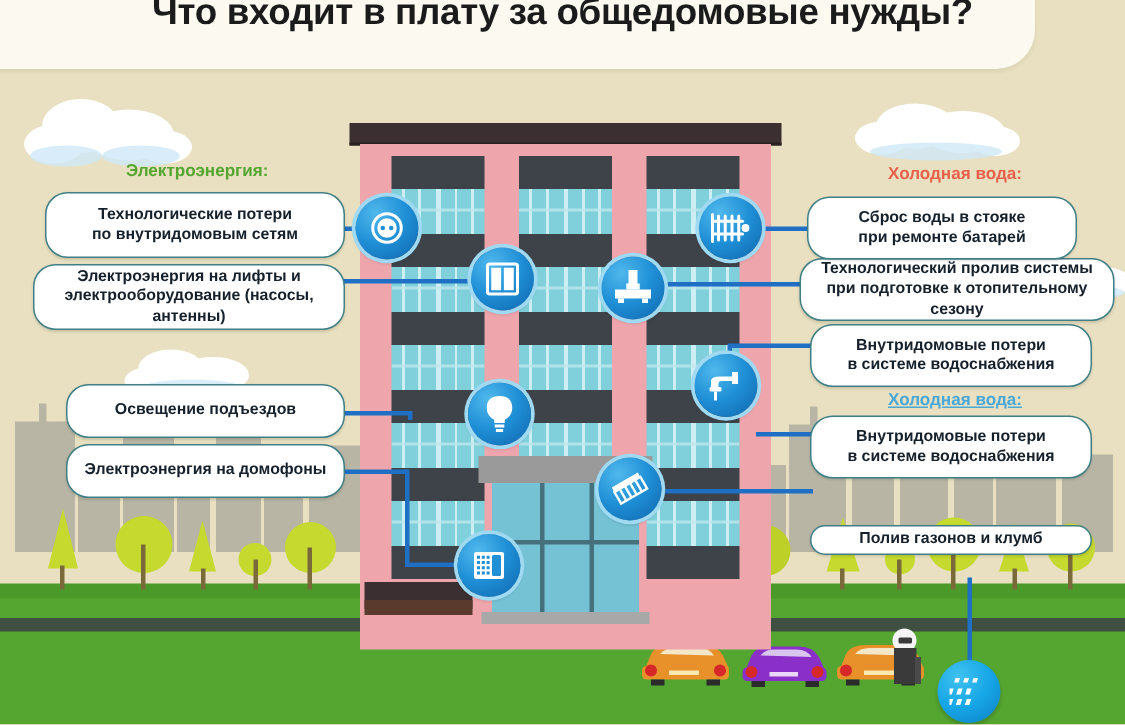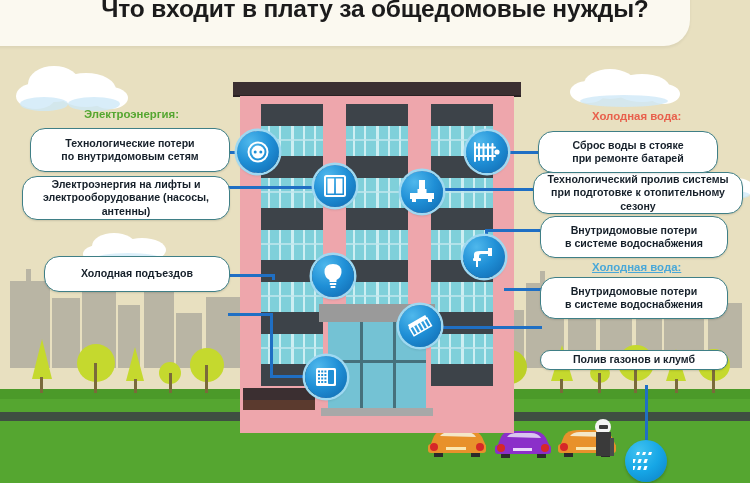--- a/index.html
+++ b/index.html
@@ -439,23 +439,26 @@
   </div>
 
   <div class="lbl" style="left:30px;top:128px;width:200px;height:44px;">
     <span>
       <span>Технологические потери</span><br>
       <span>по внутридомовым сетям</span>
     </span>
   </div>
 
   <div class="lbl" style="left:44px;top:256px;width:186px;height:36px;">
-    <span>Холодная подъездов</span>
-  </div>
-
+    <span>Освещение подъездов</span>
+  </div>
+
+  <div class="lbl" style="left:44px;top:296px;width:186px;height:36px;">
+    <span>Электроэнергия на домофоны</span>
+  </div>
 
   <div class="lbl" style="left:533px;top:172px;width:210px;height:42px;">
     <span>
       <span>Технологический пролив системы</span><br>
       <span>при подготовке к отопительному сезону</span>
     </span>
   </div>
 
   <div class="lbl" style="left:538px;top:131px;width:180px;height:42px;">
     <span>

